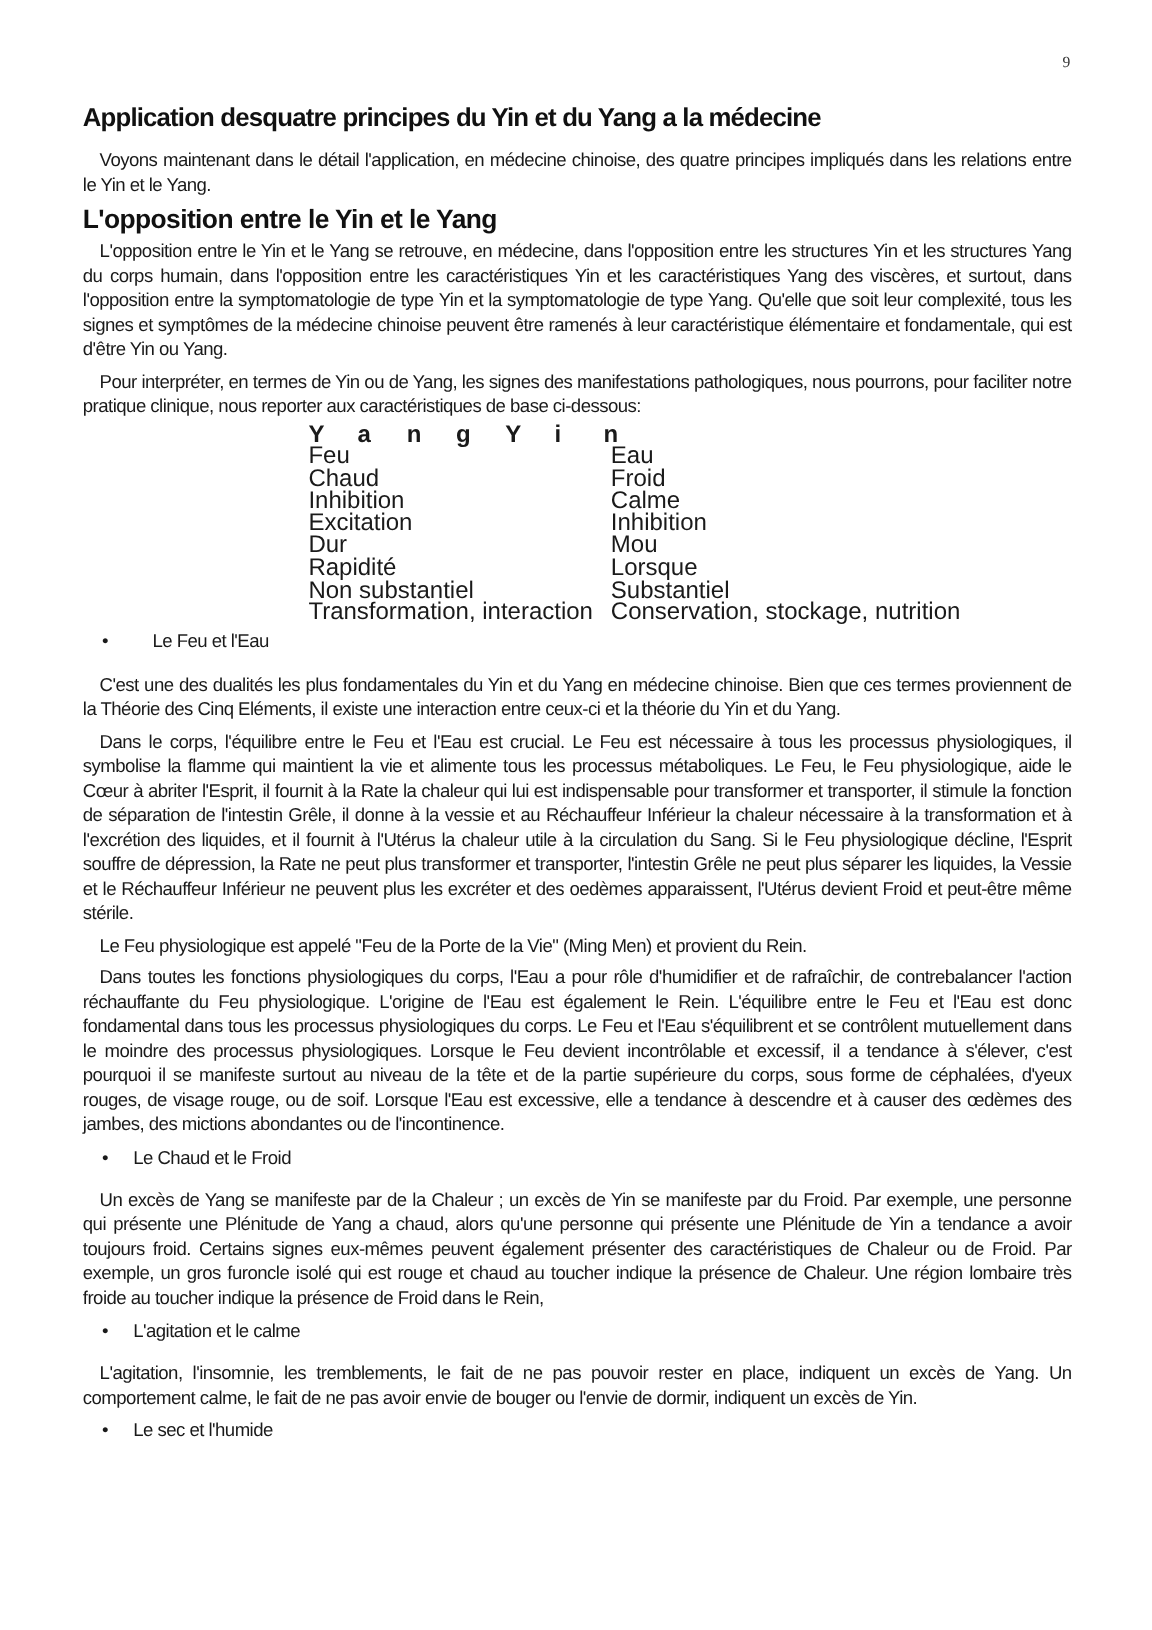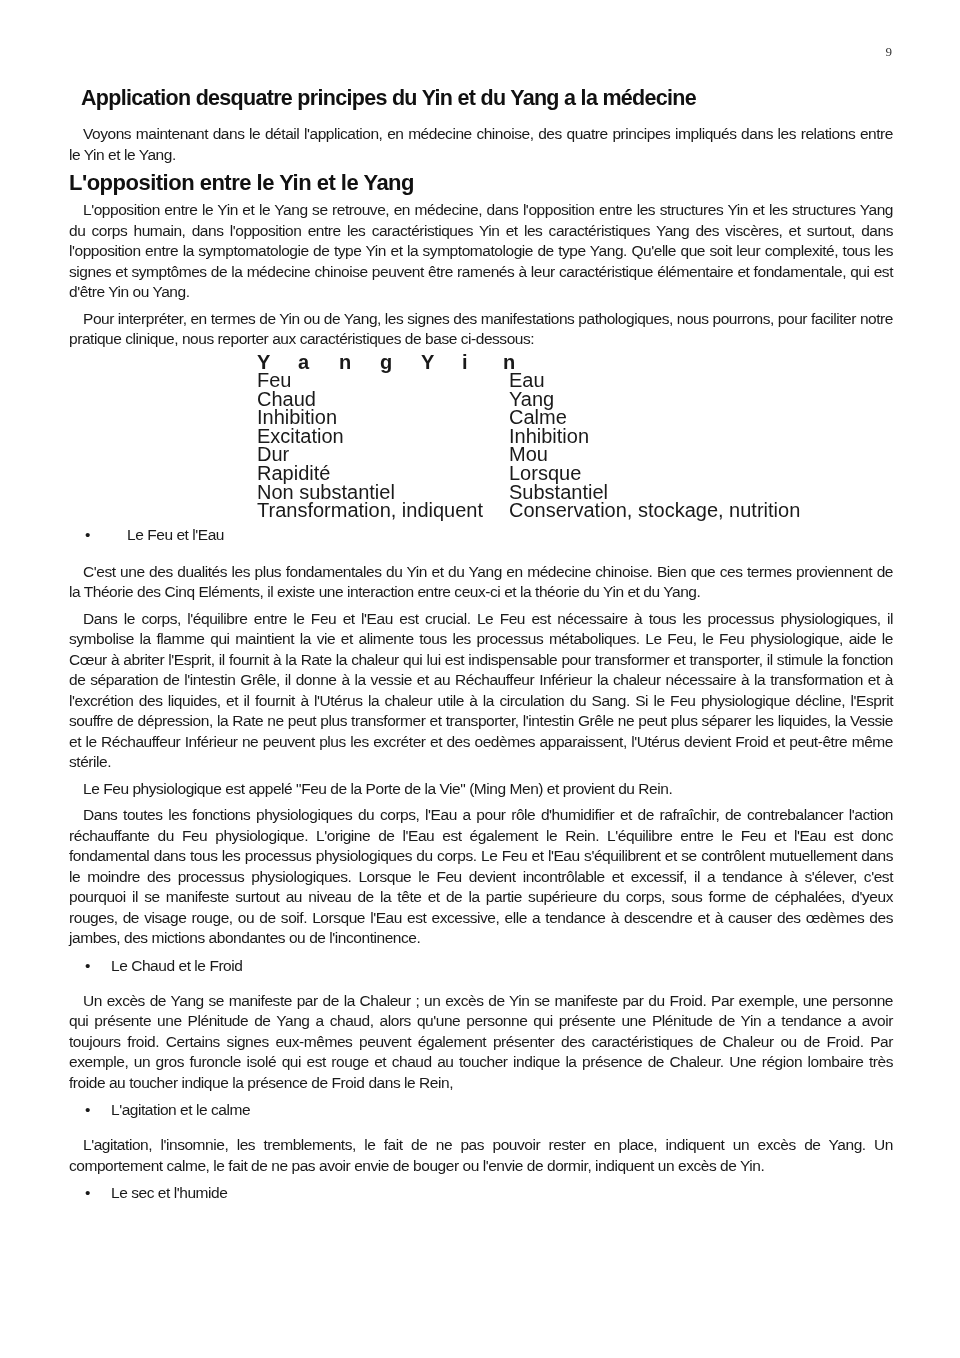--- a/index.html
+++ b/index.html
@@ -1,20 +1,20 @@
 <!DOCTYPE html>
 <html><head>
   <meta charset="utf-8">
   <style>
     html, body { margin: 0; padding: 0; background: #ffffff; }
     body { width: 960px; height: 1358px; position: relative; overflow: hidden; color: #1a1a1a; }
     .page { position: absolute; left: 0; top: 0; width: 960px; height: 1358px; }
     .page-number { position: absolute; right: 68px; top: 44px; font-family: "Liberation Serif", serif; font-size: 13px; color: #333; }
     .content { position: absolute; left: 69px; top: 80px; width: 824px; font-family: "Liberation Sans", sans-serif; font-size: 15.5px; letter-spacing: -0.45px; line-height: 20.5px; }
-    h1 { font-family: "Liberation Sans", sans-serif; font-size: 21.5px; font-weight: bold; letter-spacing: -0.7px; margin: 4px 0 12px 12px; line-height: 28px; color: #111; }
+    h1 { font-family: "Liberation Sans", sans-serif; font-size: 21.5px; font-weight: bold; letter-spacing: -0.7px; margin: 4px 0 12px 0; line-height: 28px; color: #111; }
     h2 { font-family: "Liberation Sans", sans-serif; font-size: 22px; font-weight: bold; letter-spacing: -0.5px; margin: 2px 0 5px 0; line-height: 24px; color: #111; }
     p { margin: 0 0 6px 0; text-align: justify; text-indent: 14px; }
     .yy-table { margin: 3px 0 0 188px; border-collapse: collapse; font-family: "Liberation Sans", sans-serif; font-size: 20px; letter-spacing: 0; line-height: 18.6px; }
     .yy-table td { padding: 0; vertical-align: top; }
     .yy-table td.col-yang { width: 252px; }
     .yy-head { font-weight: bold; letter-spacing: 0; }
     .yy-head-spaced span { display: inline-block; width: 41px; }
     .bullet { position: relative; padding-left: 42px; margin: 4px 0 14px 0; line-height: 22px; }
     .bullet.wide { padding-left: 58px; }
     .bullet .dot { position: absolute; left: 16px; top: 0; }
@@ -38,21 +38,21 @@
       <tbody>
           <tr class="yy-head">
         <td class="col-yang yy-head-spaced" colspan="2"><span>Y</span><span>a</span><span>n</span><span>g</span><span>Y</span><span>i</span><span>n</span></td>
       </tr>
       <tr>
             <td class="col-yang">Feu</td>
             <td>Eau</td>
           </tr>
       <tr>
             <td class="col-yang">Chaud</td>
-            <td>Yang</td>
+            <td>Froid</td>
           </tr>
       <tr>
             <td class="col-yang">Inhibition</td>
             <td>Calme</td>
           </tr>
       <tr>
             <td class="col-yang">Excitation</td>
             <td>Inhibition</td>
           </tr>
       <tr>
@@ -61,21 +61,21 @@
           </tr>
       <tr>
             <td class="col-yang">Rapidité</td>
             <td>Lorsque</td>
           </tr>
       <tr>
             <td class="col-yang">Non substantiel</td>
             <td>Substantiel</td>
           </tr>
       <tr>
-            <td class="col-yang">Transformation, indiquent</td>
+            <td class="col-yang">Transformation, interaction</td>
             <td>Conservation, stockage, nutrition</td>
           </tr>
     </tbody>
       </table>
 
     <div class="bullet wide" style="margin-bottom:16px">
       <span class="dot">•</span>
       <span>Le Feu et l'Eau</span>
     </div>
 

